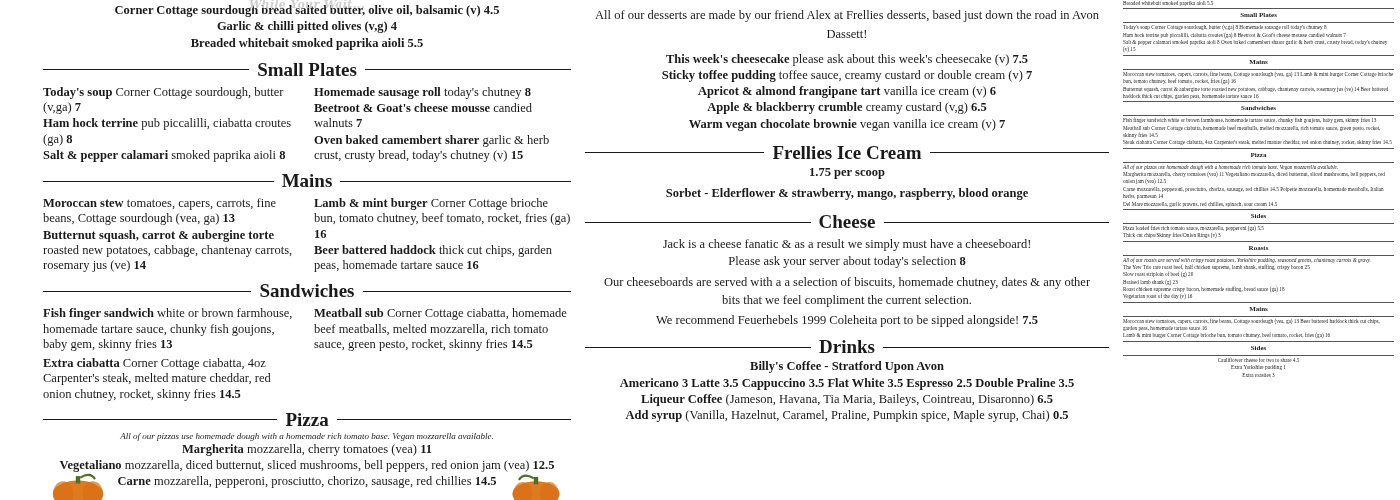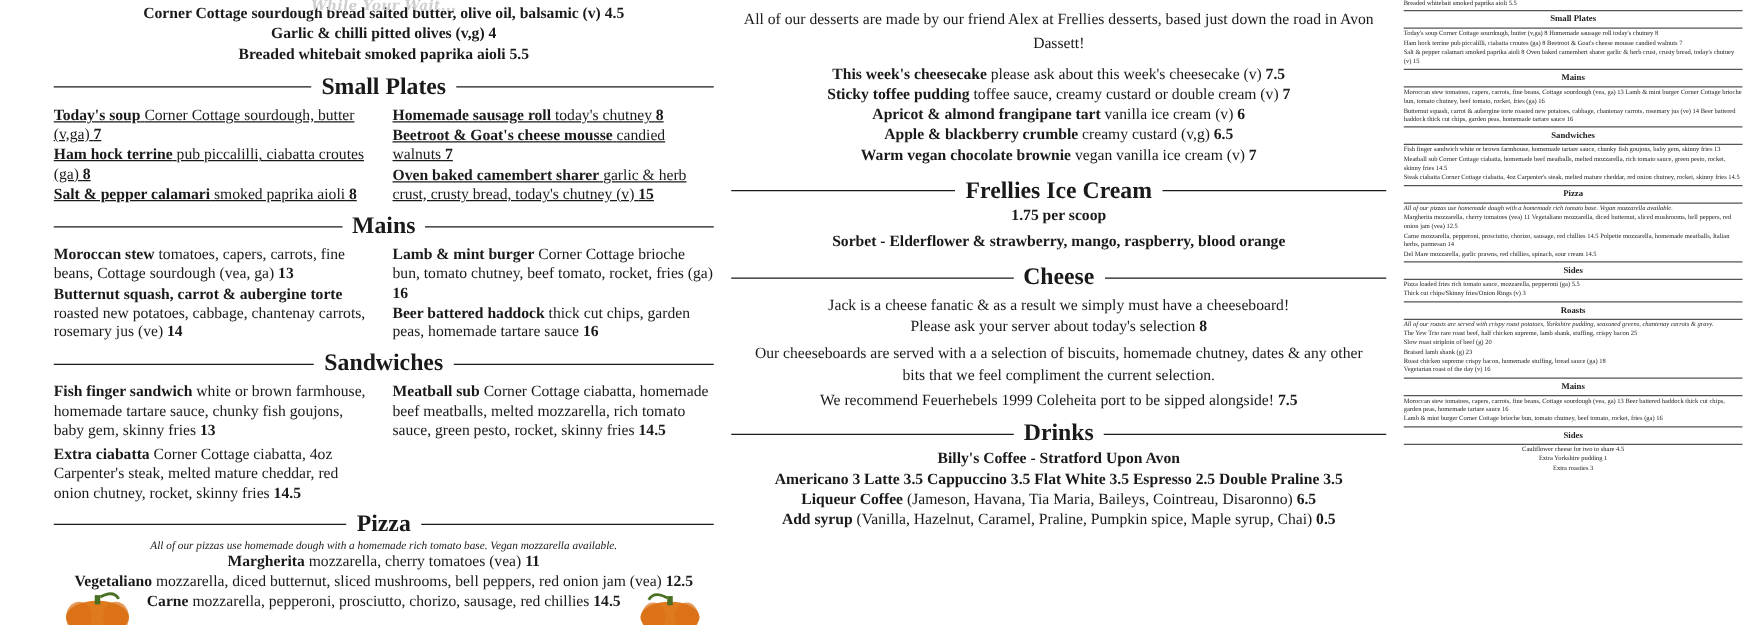--- a/index.html
+++ b/index.html
@@ -73,21 +73,21 @@
       <div class="b">Garlic &amp; chilli pitted olives (v,g)  4</div>
       <div class="b">Breaded whitebait  smoked paprika aioli  5.5</div>
     </div>
 
     <div class="rule-wrap" style="margin-top:8px;">
       <div class="rule"></div>
       <div class="sec-head big" style="margin:0;">Small Plates</div>
       <div class="rule"></div>
     </div>
 
-    <div style="display:flex;gap:14px;margin-top:3px;text-decoration:underline;">
+    <div style="display:flex;gap:14px;margin-top:3px;">
       <div style="flex:1 1 0;">
         <div class="itemline">
           <span class="b">Today's soup</span>
           <span>Corner Cottage sourdough, butter (v,ga)</span>
           <span class="b">7</span>
         </div>
         <div class="itemline">
           <span class="b">Ham hock terrine</span>
           <span>pub piccalilli, ciabatta croutes (ga)</span>
           <span class="b">8</span>

